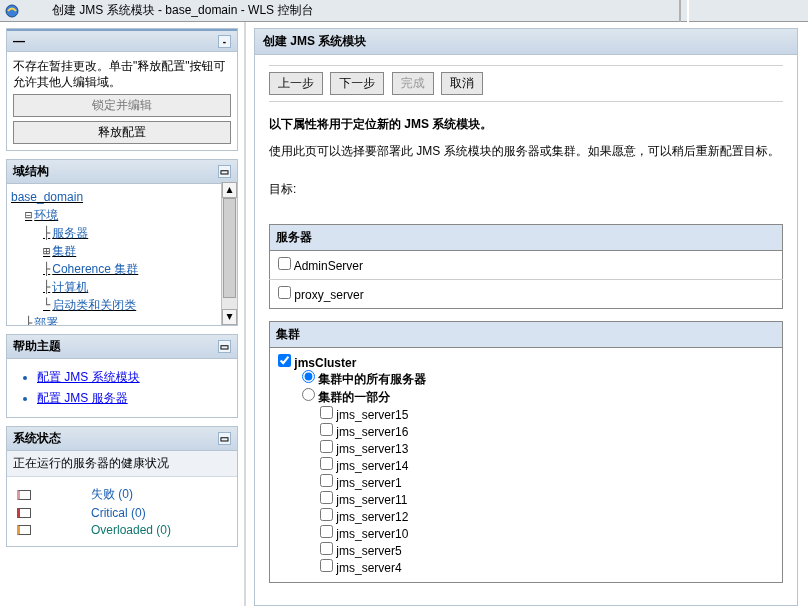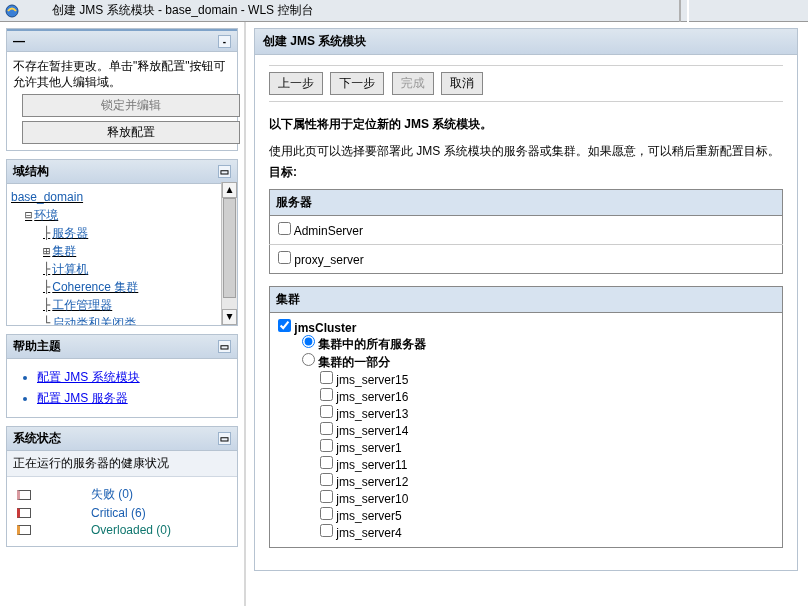--- a/index.html
+++ b/index.html
@@ -6,21 +6,21 @@
 body { font-family: Tahoma, "Microsoft YaHei", sans-serif; font-size: 12px; background: #fff; color: #000; }
 .titlebar { height: 22px; background: linear-gradient(to bottom,#e4e9ee,#e4e9ee); border-bottom: 1px solid #999; display: flex; align-items: center; padding: 0 4px; gap: 26px; }
 .titlebar .ie-icon { width: 16px; height: 16px; margin-right: 6px; display: inline-block; }
 .titlebar .divider-tab { width: 10px; height: 22px; border-left: 2px solid #b0b0b0; border-right: 2px solid #fff; margin-left: 340px; }
 .container { display: flex; height: 584px; }
 .left-col { width: 244px; padding: 6px; }
 .panel { border: 1px solid #b6c3d1; margin-bottom: 8px; background: #fff; }
 .panel-header { background: linear-gradient(to bottom,#dde6ef,#c8d6e6); border-bottom: 1px solid #b6c3d1; padding: 3px 6px; font-weight: bold; display: flex; justify-content: space-between; align-items: center; }
 .panel-body { padding: 6px; }
 .btn { border: 1px solid #888; background: #e8e8e8; padding: 2px 8px; font-size: 12px; cursor: pointer; }
-.wide-btn { border:1px solid #888; background:#ededed; width: 100%; text-align:center; padding:2px 0; margin-top:4px; font-size:12px;margin-left:9px; }
+.wide-btn { border:1px solid #888; background:#ededed; width: 100%; text-align:center; padding:2px 0; margin-top:4px; font-size:12px; }
 .wide-btn.disabled { color:#777; }
 .tree { font-size: 12px; line-height: 18px; text-decoration: underline; }
 .tree a { color: #1b5fb1; text-decoration: none; }
 .tree .node { padding-left: 4px; white-space: nowrap; }
 .tree .i1 { padding-left: 18px; }
 .tree .i2 { padding-left: 36px; }
 .tree .glyph { color:#555; font-family: monospace; margin-right:2px; }
 .help-list { padding-left: 18px; }
 .help-list li { margin: 4px 6px; color:#1b5fb1; }
 .status-row { display:flex; align-items:center; margin:3px 0 3px 6px; }
@@ -73,23 +73,22 @@
     <div class="panel" style="height:167px; overflow:hidden; position:relative;">
       <div class="panel-header">
         <span>域结构</span>
         <span class="collapse-icon">▭</span>
       </div>
       <div class="panel-body tree" style="padding:4px 0;">
         <div class="node"><a href="#">base_domain</a></div>
         <div class="node i1"><span class="glyph">⊟</span><a href="#">环境</a></div>
         <div class="node i2"><span class="glyph">├</span><a href="#">服务器</a></div>
         <div class="node i2"><span class="glyph">⊞</span><a href="#">集群</a></div>
+        <div class="node i2"><span class="glyph">├</span><a href="#">Coherence 集群</a></div>
         <div class="node i2"><span class="glyph">├</span><a href="#">计算机</a></div>
-        <div class="node i2"><span class="glyph">├</span><a href="#">Coherence 集群</a></div>
-        <div class="node i2"><span class="glyph">├</span><a href="#">工作管理器</a></div>
         <div class="node i2"><span class="glyph">└</span><a href="#">启动类和关闭类</a></div>
         <div class="node i1"><span class="glyph">├</span><a href="#">部署</a></div>
         <div class="node i1"><span class="glyph">⊟</span><a href="#">服务</a></div>
         <div class="node i2"><span class="glyph">⊟</span><a href="#">消息传送</a></div>
 
       </div>
       <div style="position:absolute; right:0; top:22px; bottom:0; width:16px; background:#e8e8e8; border-left:1px solid #c0c0c0;">
         <div style="position:absolute;top:0;left:0;right:0;height:16px;border:1px solid #aaa;background:#f4f4f4;text-align:center;line-height:12px;">▴</div>
         <div style="position:absolute;top:16px;left:1px;right:1px;height:100px;background:#cfcfcf;border:1px solid #a0a0a0;"></div>
         <div style="position:absolute;bottom:0;left:0;right:0;height:16px;border:1px solid #aaa;background:#f4f4f4;text-align:center;line-height:12px;">▾</div>
@@ -116,21 +115,21 @@
       </div>
       <div style="background:#eef2f7;padding:4px 6px;border-bottom:1px solid #d0d8e2;">正在运行的服务器的健康状况</div>
       <div class="panel-body" style="padding:6px 4px;">
         <div id="status-rows">
             <div class="status-row">
               <span class="status-box" style="border-left:3px solid #d99aa0;"></span>
               <span style="color:#1b5fb1;">失败 (0)</span>
             </div>
             <div class="status-row">
               <span class="status-box" style="border-left:3px solid #c93a3a;"></span>
-              <span style="color:#1b5fb1;">Critical (6)</span>
+              <span style="color:#1b5fb1;">Critical (0)</span>
             </div>
             <div class="status-row">
               <span class="status-box" style="border-left:3px solid #e79b3f;"></span>
               <span style="color:#0f766e;">Overloaded (0)</span>
             </div>
           </div>
       </div>
     </div>
   </div>
 
@@ -138,22 +137,22 @@
     <div class="main-panel">
       <div class="main-header">创建 JMS 系统模块</div>
       <div class="main-body">
         <div class="btn-row" style="border-top:1px solid #d0d0d0;border-bottom:1px solid #d0d0d0;padding:6px 0;">
           <button class="btn">上一步</button>
           <button class="btn">下一步</button>
           <button class="btn" disabled="" style="color:#999;">完成</button>
           <button class="btn">取消</button>
         </div>
         <div style="font-weight:bold;margin:6px 0;">以下属性将用于定位新的 JMS 系统模块。</div>
-        <div style="margin:10px 0 4px 0;">使用此页可以选择要部署此 JMS 系统模块的服务器或集群。如果愿意，可以稍后重新配置目标。</div>
-        <div style="font-weight:bold;margin-bottom:8px;">目标:</div>
+        <div style="margin:10px 0 21px 0;">使用此页可以选择要部署此 JMS 系统模块的服务器或集群。如果愿意，可以稍后重新配置目标。</div>
+        <div style="font-weight:normal;margin-bottom:26px;">目标:</div>
 
         <table class="section-table">
           <tbody>
               <tr>
                 <th>服务器</th>
               </tr>
           <tr>
                 <td><label><input type="checkbox" style=""> <span>AdminServer</span></label></td>
               </tr>
           <tr>

